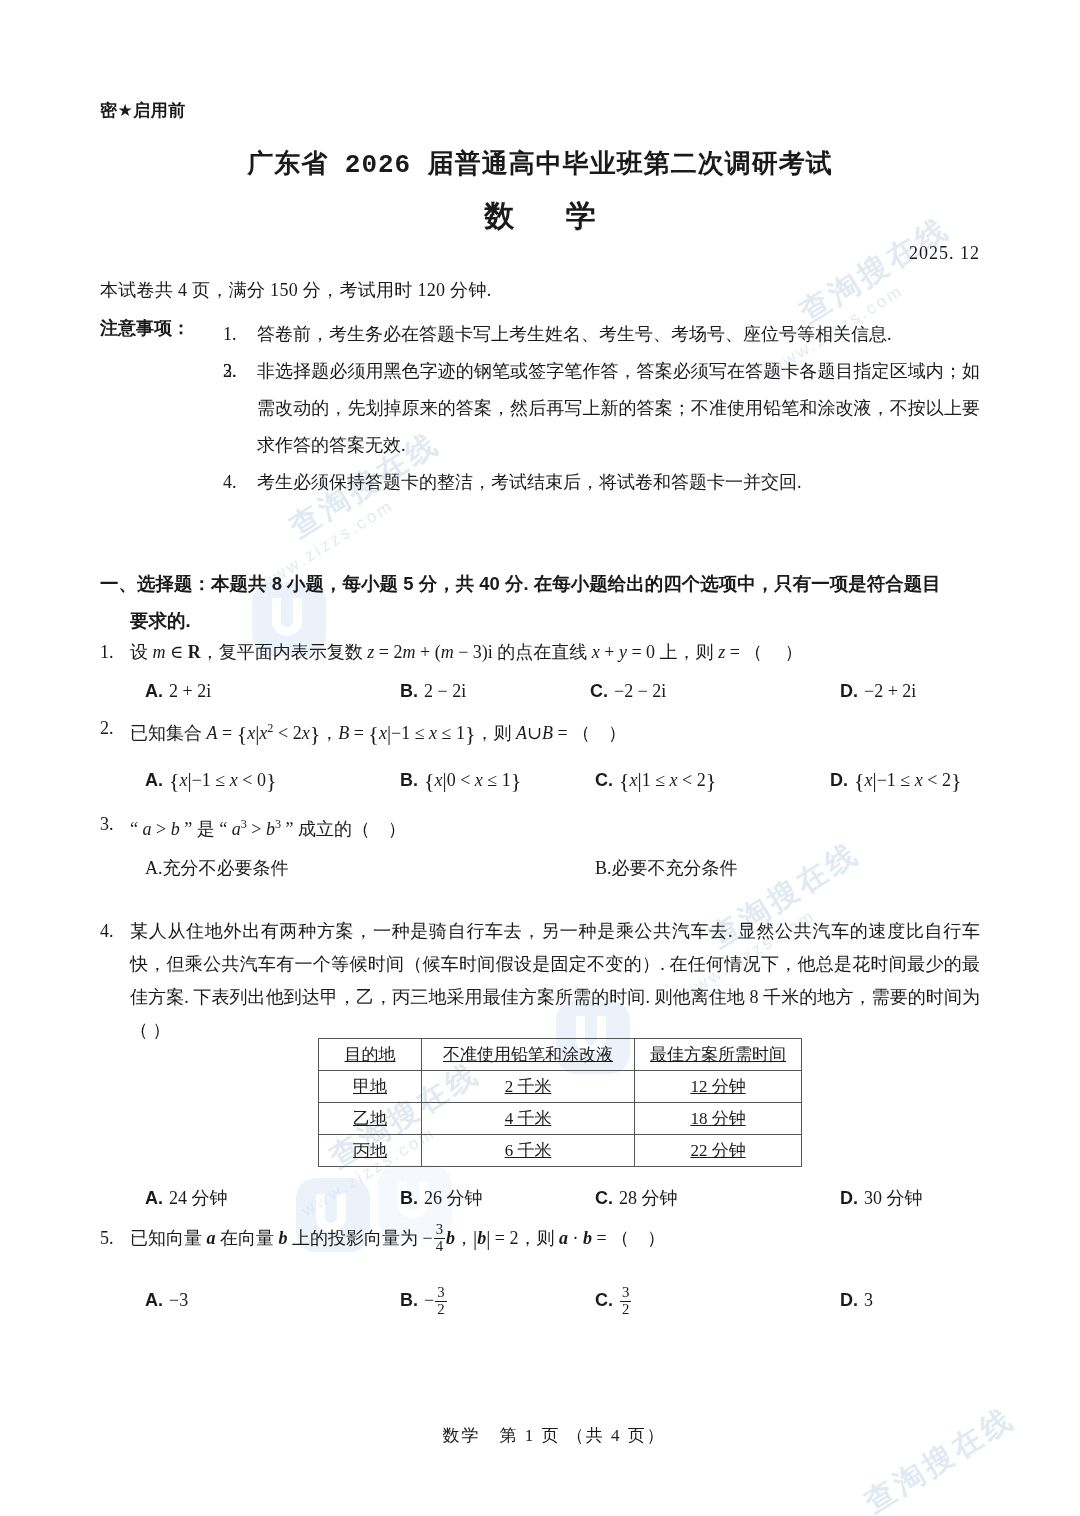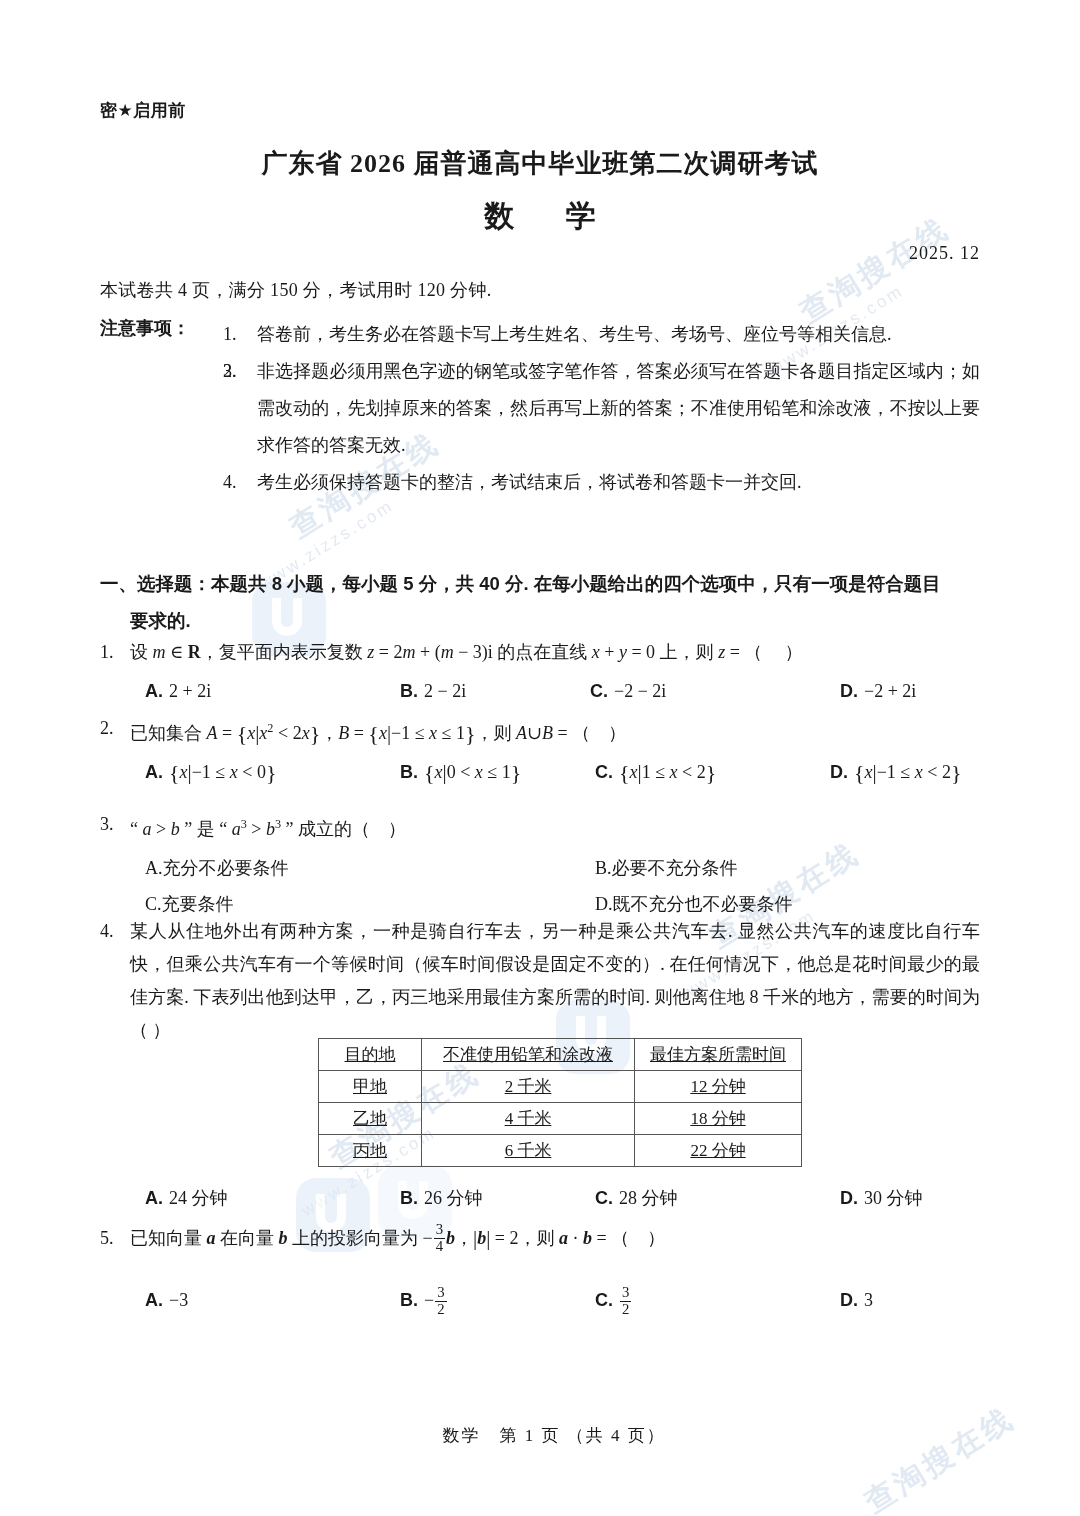--- a/index.html
+++ b/index.html
@@ -80,20 +80,21 @@
     letter-spacing: 0.5px;
   }
   .doc-title {
     position: absolute;
     left: 0; right: 0;
     top: 146px;
     text-align: center;
     font-size: 26px;
     font-weight: 700;
     letter-spacing: 1px;
+    font-family: Liberation Mono, monospace;
   }
   .doc-subject {
     position: absolute;
     left: 0; right: 0;
     top: 196px;
     text-align: center;
     font-size: 30px;
     font-weight: 700;
     letter-spacing: 22px;
     text-indent: 22px;
@@ -328,41 +329,37 @@
       <div class="opt opt-c"><span class="lab">C.</span><span>−2 − 2i</span></div>
       <div class="opt opt-d"><span class="lab">D.</span><span>−2 + 2i</span></div>
     </div>
   </div>
 
   <div class="q" style="top:712px;">
     <div class="q-stem">
       <span class="q-num">2.</span>
       <span class="q-body">已知集合&nbsp;<span class="mi">A</span> = <span class="setbr">{</span><span class="mi">x</span><span class="bar">|</span><span class="mi">x</span><sup class="e">2</sup> &lt; 2<span class="mi">x</span><span class="setbr">}</span>，<span class="mi">B</span> = <span class="setbr">{</span><span class="mi">x</span><span class="bar">|</span>−1 ≤ <span class="mi">x</span> ≤ 1<span class="setbr">}</span>，则&nbsp;<span class="mi">A</span>∪<span class="mi">B</span> = （&nbsp;&nbsp;&nbsp;&nbsp;）</span>
     </div>
-    <div class="opts" style="margin-top:6px;">
+    <div class="opts" style="margin-top:14px;">
       <div class="opt opt-a"><span class="lab">A.</span><span><span class="setbr">{</span><span class="mi">x</span><span class="bar">|</span>−1 ≤ <span class="mi">x</span> &lt; 0<span class="setbr">}</span></span></div>
       <div class="opt" style="left:300px;"><span class="lab">B.</span><span><span class="setbr">{</span><span class="mi">x</span><span class="bar">|</span>0 &lt; <span class="mi">x</span> ≤ 1<span class="setbr">}</span></span></div>
       <div class="opt" style="left:495px;"><span class="lab">C.</span><span><span class="setbr">{</span><span class="mi">x</span><span class="bar">|</span>1 ≤ <span class="mi">x</span> &lt; 2<span class="setbr">}</span></span></div>
       <div class="opt" style="left:730px;"><span class="lab">D.</span><span><span class="setbr">{</span><span class="mi">x</span><span class="bar">|</span>−1 ≤ <span class="mi">x</span> &lt; 2<span class="setbr">}</span></span></div>
     </div>
   </div>
 
   <div class="q" style="top:808px;">
     <div class="q-stem">
       <span class="q-num">3.</span>
       <span class="q-body">“&nbsp;<span class="mi">a</span> &gt; <span class="mi">b</span>&nbsp;” 是 “&nbsp;<span class="mi">a</span><sup class="e">3</sup> &gt; <span class="mi">b</span><sup class="e">3</sup>&nbsp;” 成立的（&nbsp;&nbsp;&nbsp;&nbsp;）</span>
     </div>
     <div class="opts2" style="margin-top:10px;">
       <div class="row">
         <div class="left"><span class="lab">A.</span><span>充分不必要条件</span></div>
         <div class="right"><span class="lab">B.</span><span>必要不充分条件</span></div>
-      </div>
-      <div class="row">
-        <div class="left"><span class="lab">C.</span><span>充要条件</span></div>
-        <div class="right"><span class="lab">D.</span><span>既不充分也不必要条件</span></div>
       </div>
     </div>
   </div>
 
   <div class="q" style="top:915px;">
     <div class="q-stem">
       <span class="q-num">4.</span>
       <span class="q-body">某人从住地外出有两种方案，一种是骑自行车去，另一种是乘公共汽车去. 显然公共汽车的速度比自行车快，但乘公共汽车有一个等候时间（候车时间假设是固定不变的）. 在任何情况下，他总是花时间最少的最佳方案. 下表列出他到达甲，乙，丙三地采用最佳方案所需的时间. 则他离住地 8 千米的地方，需要的时间为（      ）</span>
     </div>
   </div>

